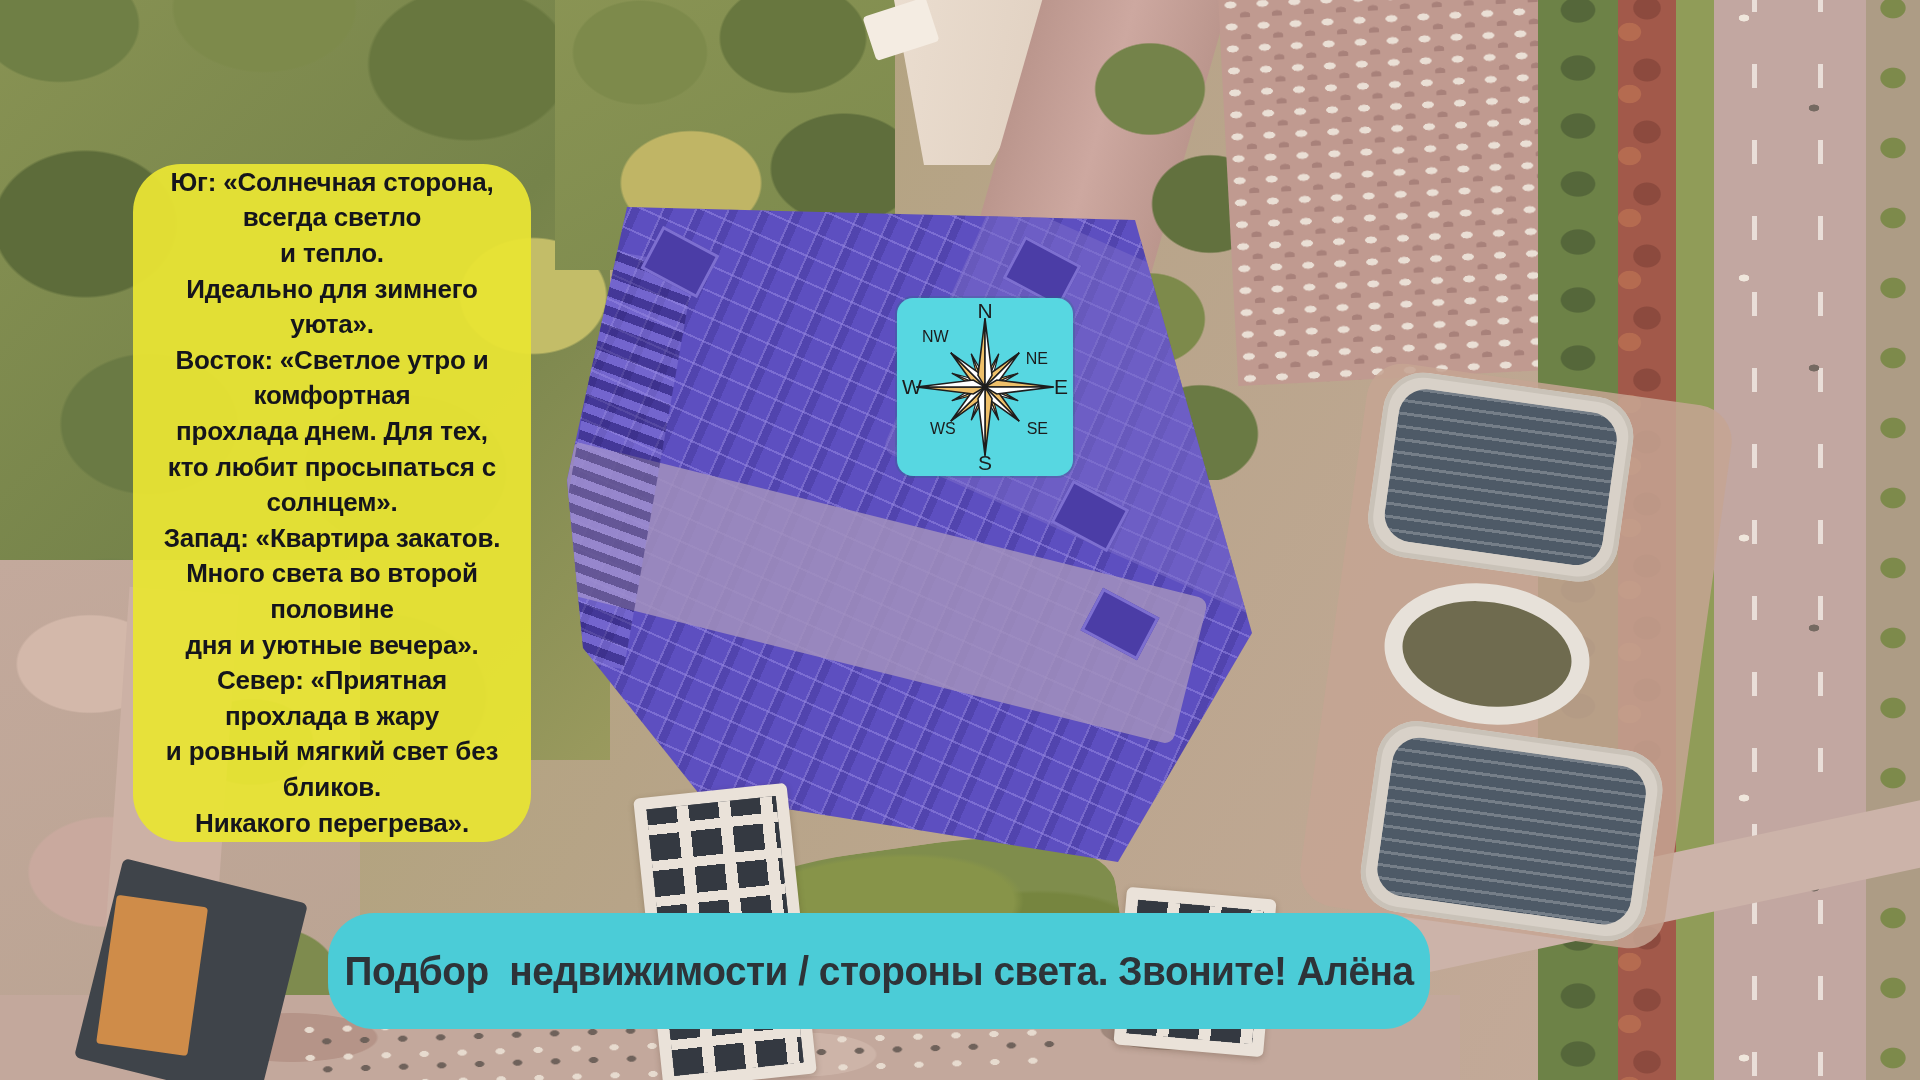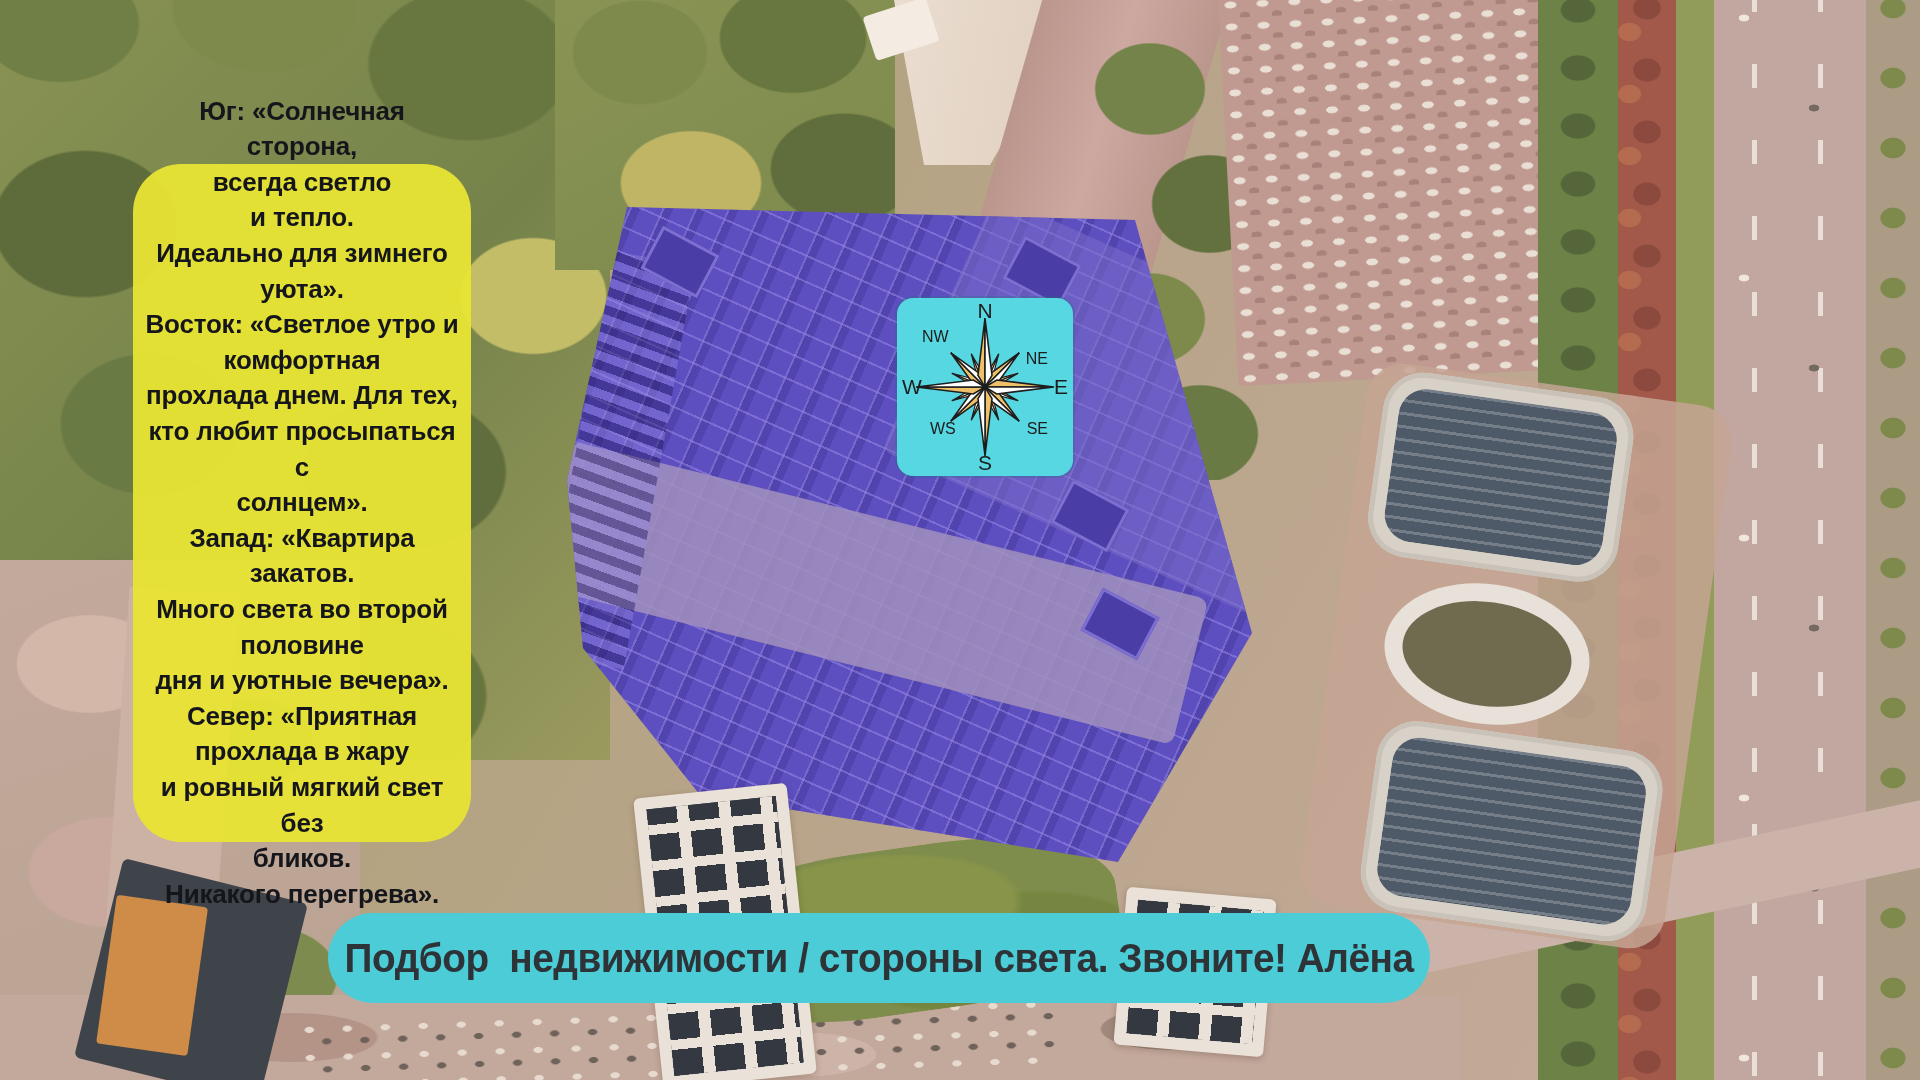--- a/index.html
+++ b/index.html
@@ -116,41 +116,41 @@
   .tower-b{left:1120px;top:893px;width:150px;height:158px;transform:rotate(5deg);}
   .win{position:absolute;left:12px;top:12px;right:12px;bottom:12px;
     background-image:
       repeating-linear-gradient(0deg,#343941 0 26px,#eae2d9 26px 36px),
       repeating-linear-gradient(90deg,#343941 0 30px,#eae2d9 30px 42px);
     background-blend-mode:lighten;}
   .bldg-bl{left:96px;top:878px;width:190px;height:205px;transform:rotate(14deg);background:#3f444a;border-radius:6px;}
   .bldg-bl-roof{left:10px;top:32px;width:92px;height:150px;background:#cf8c49;transform:rotate(-6deg);border-radius:4px;}
 
   
-  .card{left:133px;top:164px;width:338px;height:678px;border-radius:48px;
+  .card{left:133px;top:164px;width:398px;height:678px;border-radius:48px;
     background:rgba(232,228,52,.95);display:flex;align-items:center;justify-content:center;z-index:30;}
   .card-text{white-space:pre-line;text-align:center;font-size:26px;font-weight:bold;
     color:#15151c;line-height:35.6px;letter-spacing:-0.2px;padding:0 12px;}
 
   .compass{left:897px;top:298px;width:176px;height:178px;border-radius:16px;background:#57d7e1;
     box-shadow:0 0 0 2px rgba(30,110,120,.25);z-index:30;}
   .rose{position:absolute;left:10px;top:10px;width:156px;height:158px;}
   .cl{position:absolute;color:#1c1c1c;font-weight:normal;}
   .cl-card{font-size:21px;}
   .cl-mid{font-size:16px;}
   .cl-n{left:50%;top:1px;transform:translateX(-50%);}
   .cl-s{left:50%;bottom:1px;transform:translateX(-50%);}
   .cl-w{left:5px;top:50%;transform:translateY(-50%);}
   .cl-e{right:5px;top:50%;transform:translateY(-50%);}
   .cl-nw{left:25px;top:30px;}
   .cl-ne{right:25px;top:30px;margin-top:22px;}
   .cl-ws{left:25px;bottom:38px;margin-left:8px;}
   .cl-se{right:25px;bottom:38px;}
 
-  .banner{left:328px;top:913px;width:1102px;height:90px;border-radius:46px;background:#4bccd7;
+  .banner{left:328px;top:913px;width:1102px;height:116px;border-radius:46px;background:#4bccd7;
     display:flex;align-items:center;justify-content:center;z-index:30;}
   .banner-text{font-size:40px;font-weight:bold;color:#2e3338;white-space:pre;
     letter-spacing:-0.5px;transform:scaleX(.97);}
 </style>
 </head>
 <body>
 
 <div class="stage">
 
   <div class="abs trees-tl"></div>

